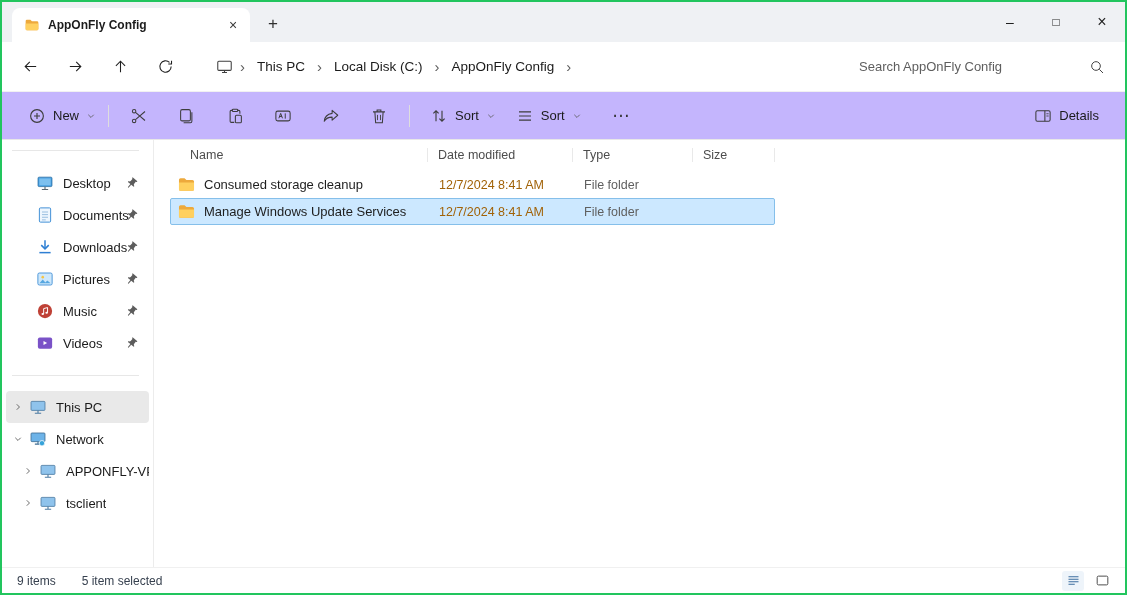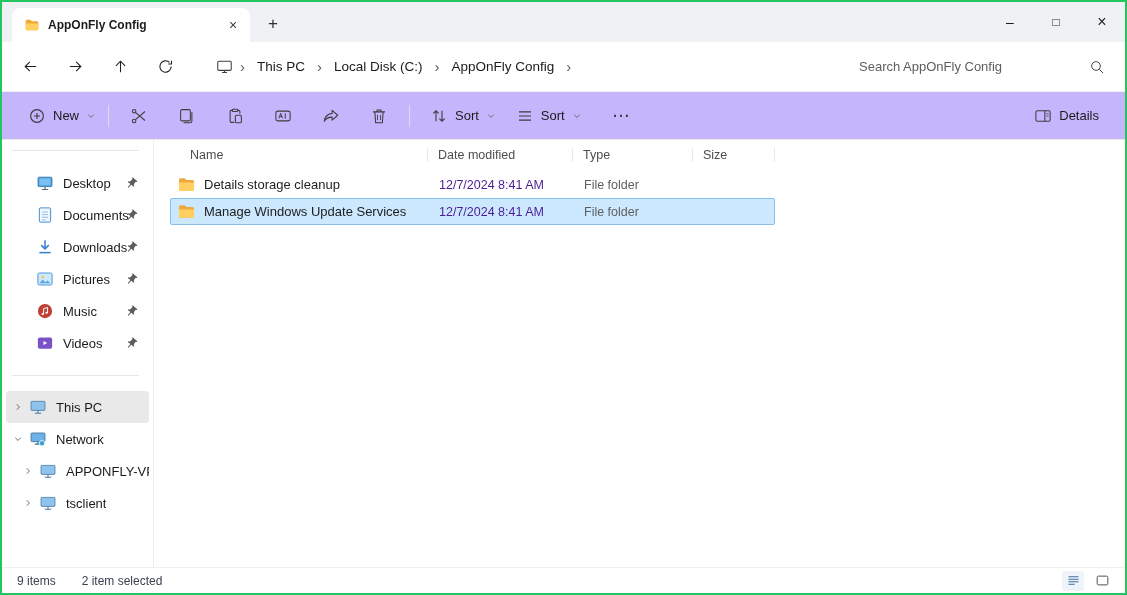--- a/index.html
+++ b/index.html
@@ -71,21 +71,21 @@
   .col.name { width:258px; padding-left:20px; }
   .col.date { width:145px; padding-left:10px; }
   .col.type { width:120px; padding-left:10px;align-items:center; }
   .col.size { width:82px; padding-left:10px; }
   .rows { margin-top:3px; }
   .frow { display:flex; align-items:center; height:27px; width:605px; border:1px solid transparent; border-radius:2px; font-size:13px; color:#1e1e1e; }
   .frow.sel { background:#cce8ff; border-color:#85bfea; }
   .fcell { display:flex; align-items:center; height:100%; }
   .fcell.name { width:258px; padding-left:6px; gap:8px; }
   .fcell.name .ficon { width:19px; height:19px; flex:0 0 19px; }
-  .fcell.date { width:145px; padding-left:10px; font-size:12.5px; color:#4c1d95; }
+  .fcell.date { width:145px; padding-left:10px; font-size:12.5px; color:#a16207; }
   .fcell.type { width:120px; padding-left:10px; font-size:12.5px; color:#5f5f5f; }
   .fcell.size { width:80px; padding-left:10px; font-size:12.5px; color:#5f5f5f; }
   .fname { white-space:nowrap; overflow:hidden; }
 
   
   .statusbar { flex:0 0 26px; display:flex; align-items:center; padding:0 12px 0 15px; font-size:12px; color:#37414f; border-top:1px solid #f0f0f0; }
   .status-sel { margin-left:26px; }
   .status-right { margin-left:auto; display:flex; gap:7px; align-items:center; }
   .stv-btn { width:22px; height:20px; border:none; background:transparent; border-radius:3px; display:flex; align-items:center; justify-content:center; }
   .stv-btn svg { width:15px; height:15px; }
@@ -478,21 +478,21 @@
         <div class="col size">
             <span>Size</span>
           </div>
       </div>
       <div class="rows">
         <div class="frow">
           <div class="fcell name">
             <svg class="ficon">
                 <use href="#sym-folder"></use>
               </svg>
-            <span class="fname">Details storage cleanup</span>
+            <span class="fname">Consumed storage cleanup</span>
           </div>
           <div class="fcell date">12/7/2024 8:41 AM</div>
           <div class="fcell type">File folder</div>
           <div class="fcell size"></div>
         </div>
         <div class="frow sel">
           <div class="fcell name">
             <svg class="ficon">
                 <use href="#sym-folder"></use>
               </svg>
@@ -501,21 +501,21 @@
           <div class="fcell date">12/7/2024 8:41 AM</div>
           <div class="fcell type">File folder</div>
           <div class="fcell size"></div>
         </div>
       </div>
     </div>
   </div>
 
   <div class="statusbar">
     <span>9 items</span>
-    <span class="status-sel">2 item selected</span>
+    <span class="status-sel">5 item selected</span>
     <div class="status-right">
       <button class="stv-btn active">
           <svg>
             <use href="#sym-stlist"></use>
           </svg>
         </button>
       <button class="stv-btn idle">
           <svg>
             <use href="#sym-stthumb"></use>
           </svg>

